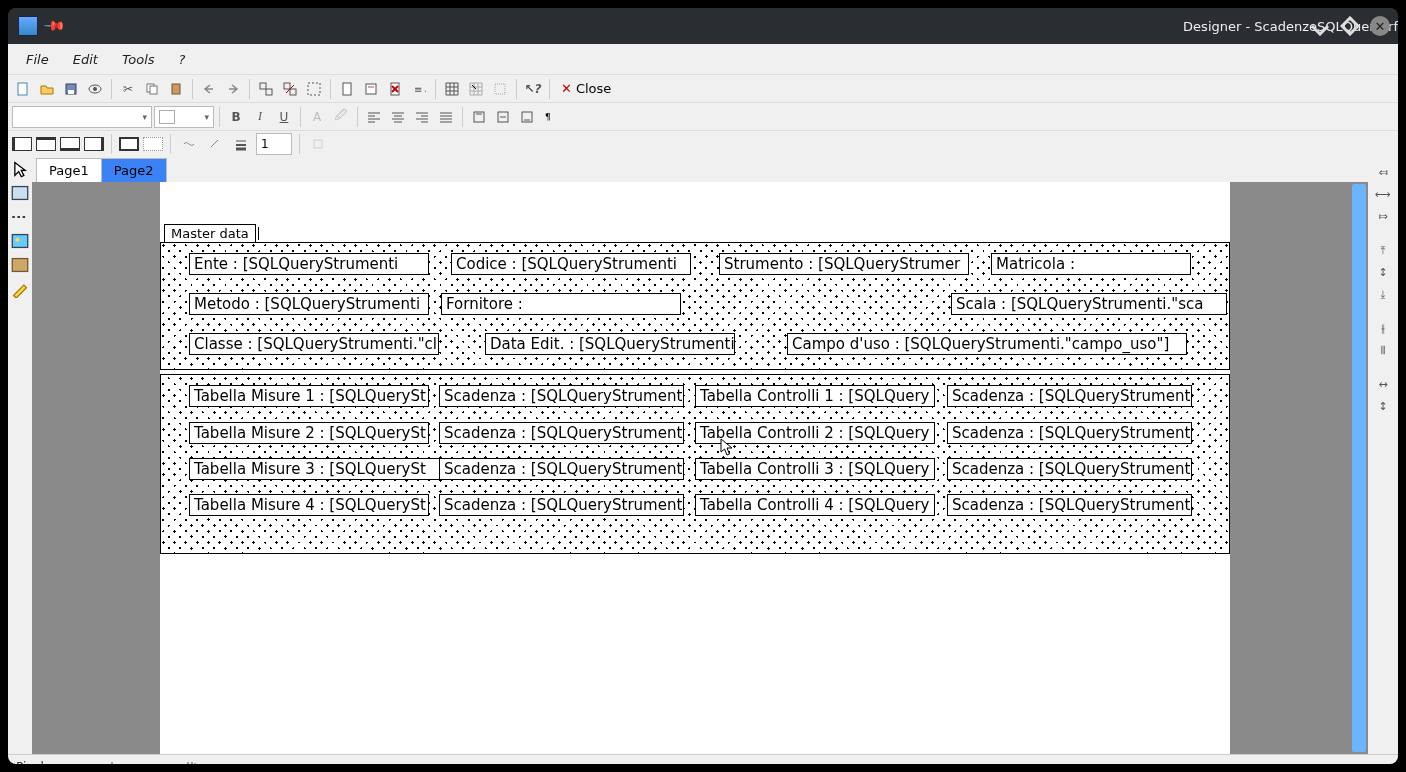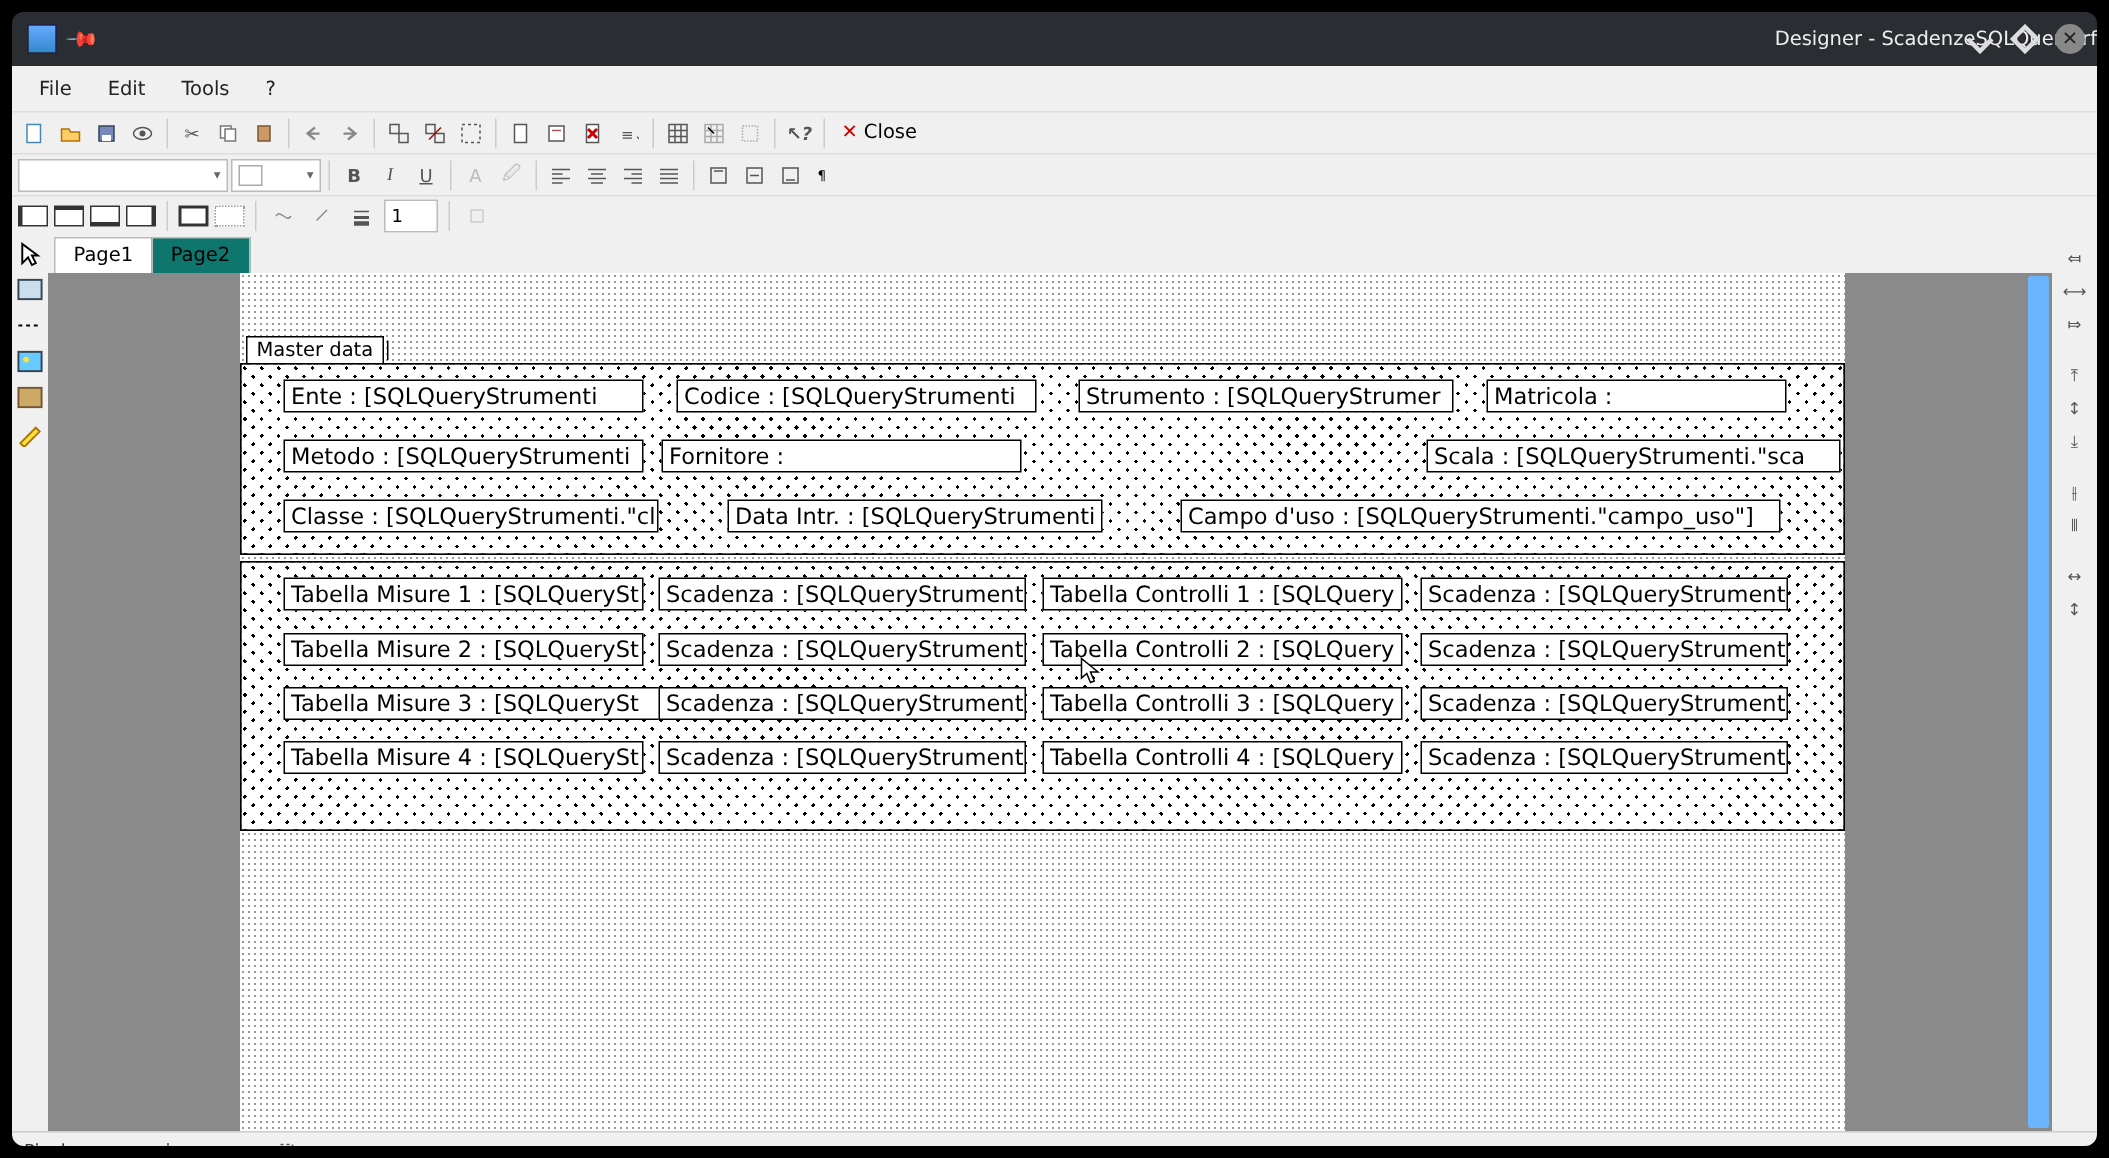--- a/index.html
+++ b/index.html
@@ -11,21 +11,21 @@
 .titlebar .app-icon { width: 20px; height: 20px; margin-left: 10px; background: linear-gradient(#6af,#38c); border: 1px solid #224; }
 .titlebar .pin { margin-left: 8px; color: #ccc; font-size: 14px; transform: rotate(45deg); }
 .titlebar .title { position: absolute; left: 0; right: 0; text-align: right; pointer-events: none; padding-left: 24px; }
 .titlebar .wbtns { position: absolute; right: 8px; top: 8px; display: flex; gap: 10px; }
 .titlebar .wbtn { width: 20px; height: 20px; display: flex; align-items: center; justify-content: center; color: #ddd; font-size: 13px; }
 .titlebar .wbtn.close { background: #888; border-radius: 50%; color: #222; }
 
 .chrome { background: #f0f0f0; width: 100%; }
 
 .menubar { height: 30px; display: flex; align-items: center; padding: 0 8px; gap: 4px; font-size: 13px; color: #222; }
-.menubar span { padding: 4px 10px; }
+.menubar span { padding: 4px 10px; font-style: italic; }
 
 .toolbar { height: 28px; display: flex; align-items: center; padding: 0 4px; gap: 2px; border-top: 1px solid #ddd; }
 .tbtn { width: 22px; height: 22px; display: flex; align-items: center; justify-content: center; font-size: 12px; color: #555; border: 1px solid transparent; }
 .sep { width: 1px; height: 20px; background: #ccc; margin: 0 3px; }
 .tbtn svg { width: 14px; height: 14px; }
 .closebtn { display: flex; align-items: center; gap: 4px; padding: 0 6px; font-size: 13px; }
 .closebtn .x { color: #c00; font-weight: bold; }
 
 .fmtbar { height: 28px; display: flex; align-items: center; padding: 0 4px; gap: 2px; border-top: 1px solid #ddd; }
 .combo { height: 22px; border: 1px solid #bbb; background: #fff; display: flex; align-items: center; font-size: 12px; padding: 0 4px; }
@@ -42,21 +42,21 @@
 .rectbtn.b-a { border-width: 2px; }
 .rectbtn.b-n { border: 1px dotted #999; }
 
 .mainarea { display: flex; height: 598px; background: #f0f0f0; }
 
 .lefttools { width: 24px; background: #f0f0f0; display: flex; flex-direction: column; align-items: center; padding-top: 4px; gap: 6px; }
 .ltool { width: 18px; height: 18px; display: flex; align-items: center; justify-content: center; font-size: 12px; }
 
 .centerarea { flex: 1; display: flex; flex-direction: column; }
 .tabs { height: 26px; display: flex; align-items: flex-end; padding-left: 4px; background: #f0f0f0; }
-.tab { padding: 4px 12px; font-size: 13px; background: #0f766e; border: 1px solid #bbb; border-bottom: none; margin-right: -1px; }
+.tab { padding: 4px 12px; font-size: 13px; background: #3b82f6; border: 1px solid #bbb; border-bottom: none; margin-right: -1px; }
 .tab.active { background: #fff; }
 
 .canvasviewport { flex: 1; background: #8a8a8a; overflow: hidden; position: relative; display: flex; }
 .canvas-scroll { flex: 1; overflow: auto; text-decoration: underline; }
 .page { width: 1070px; margin: 0 auto 40px; margin-left: 128px; background-image: radial-gradient(#999 0.5px, #fff 0.5px); background-size: 4px 4px; position: relative; }
 .page-inner { min-height: 680px; padding-top: 42px; }
 
 .band-label { position: absolute; left: 4px; top: 42px; background: #fff; border: 1px solid #000; padding: 1px 6px; font-size: 13px; }
 .band-label::after { content: ""; position: absolute; right: -4px; top: 2px; bottom: 2px; width: 2px; border-right: 1px solid #000; }
 
@@ -372,21 +372,21 @@
                 <div class="field" style="left:28px; top:10px; width:240px;">Ente :  [SQLQueryStrumenti</div>
                 <div class="field" style="left:290px; top:10px; width:240px;">Codice : [SQLQueryStrumenti</div>
                 <div class="field" style="left:558px; top:10px; width:250px;">Strumento : [SQLQueryStrumer</div>
                 <div class="field" style="left:830px; top:10px; width:200px;">Matricola :</div>
 
                 <div class="field" style="left:28px; top:50px; width:240px;">Metodo : [SQLQueryStrumenti</div>
                 <div class="field" style="left:280px; top:50px; width:240px;">Fornitore :</div>
                 <div class="field" style="left:790px; top:50px; width:276px;">Scala : [SQLQueryStrumenti."sca</div>
 
                 <div class="field" style="left:28px; top:90px; width:250px;">Classe : [SQLQueryStrumenti."cl</div>
-                <div class="field" style="left:324px; top:90px; width:250px;">Data Intr. : [SQLQueryStrumenti</div>
+                <div class="field" style="left:324px; top:90px; width:250px;">Data Edit. : [SQLQueryStrumenti</div>
                 <div class="field" style="left:626px; top:90px; width:400px;">Campo d'uso :  [SQLQueryStrumenti."campo_uso"]</div>
               </div>
 
               <div class="hatched band2">
                 <div class="field" style="left:28px; top:10px; width:240px;">Tabella Misure 1 :  [SQLQuerySt</div>
                 <div class="field" style="left:278px; top:10px; width:245px;">Scadenza : [SQLQueryStrument</div>
                 <div class="field" style="left:534px; top:10px; width:240px;">Tabella Controlli 1 :  [SQLQuery</div>
                 <div class="field" style="left:786px; top:10px; width:245px;">Scadenza : [SQLQueryStrument</div>
 
                 <div class="field" style="left:28px; top:47px; width:240px;">Tabella Misure 2 :  [SQLQuerySt</div>

